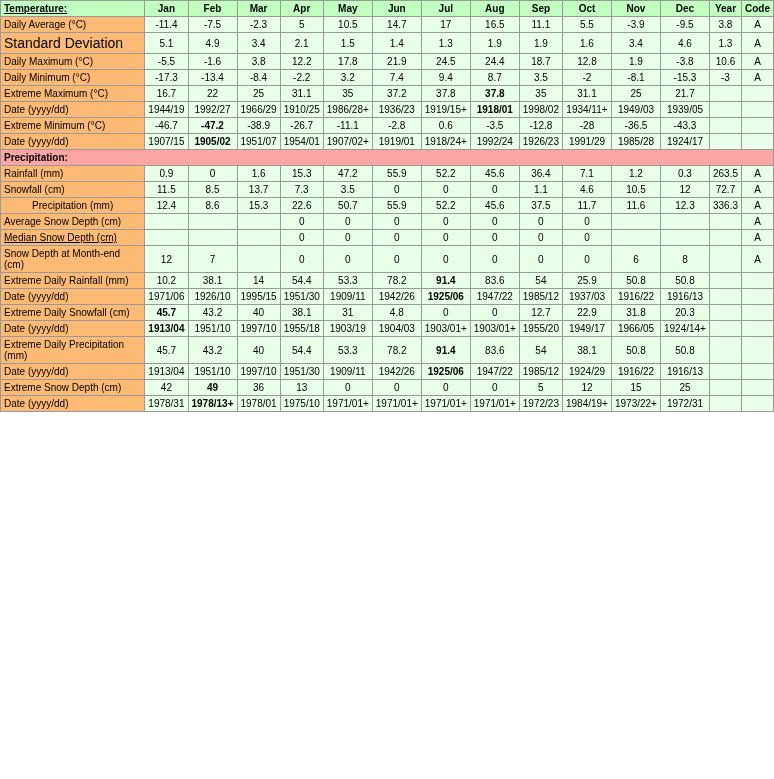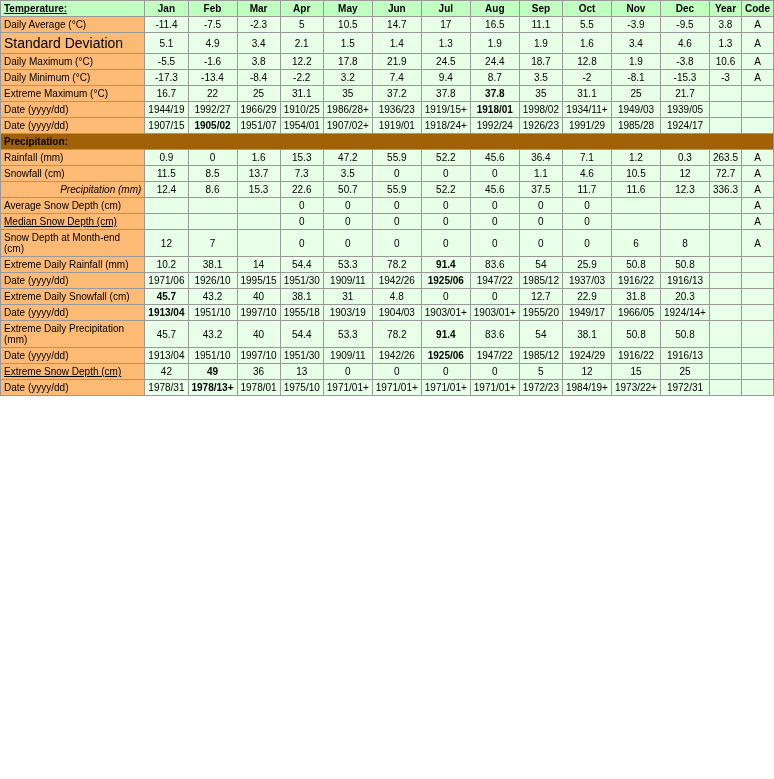--- a/index.html
+++ b/index.html
@@ -130,38 +130,55 @@
         <td>1919/15+</td>
         <td style="font-weight: bold;">1918/01</td>
         <td>1998/02</td>
         <td>1934/11+</td>
         <td>1949/03</td>
         <td>1939/05</td>
         <td></td>
         <td></td>
       </tr>
       <tr>
+        <td class="row-header" style="text-align: left; font-size: 10px;">Extreme Minimum (°C)</td>
+        <td>-46.7</td>
+        <td style="font-weight: bold;">-47.2</td>
+        <td>-38.9</td>
+        <td>-26.7</td>
+        <td>-11.1</td>
+        <td>-2.8</td>
+        <td>0.6</td>
+        <td>-3.5</td>
+        <td>-12.8</td>
+        <td>-28</td>
+        <td>-36.5</td>
+        <td>-43.3</td>
+        <td></td>
+        <td></td>
+      </tr>
+      <tr>
         <td class="row-header" style="text-align: left; font-size: 10px;">Date (yyyy/dd)</td>
         <td>1907/15</td>
         <td style="font-weight: bold;">1905/02</td>
         <td>1951/07</td>
         <td>1954/01</td>
         <td>1907/02+</td>
         <td>1919/01</td>
         <td>1918/24+</td>
         <td>1992/24</td>
         <td>1926/23</td>
         <td>1991/29</td>
         <td>1985/28</td>
         <td>1924/17</td>
         <td></td>
         <td></td>
       </tr>
       <tr>
-        <td colspan="15" style="text-align: left; font-weight: bold; background: #a16207;">Precipitation:</td>
+        <td colspan="15" style="text-align: left; font-weight: bold; background: #fca5a5;">Precipitation:</td>
       </tr>
       <tr>
         <td class="row-header" style="text-align: left; font-size: 10px;">Rainfall (mm)</td>
         <td>0.9</td>
         <td>0</td>
         <td>1.6</td>
         <td>15.3</td>
         <td>47.2</td>
         <td>55.9</td>
         <td>52.2</td>
@@ -184,21 +201,21 @@
         <td>0</td>
         <td>0</td>
         <td>1.1</td>
         <td>4.6</td>
         <td>10.5</td>
         <td>12</td>
         <td>72.7</td>
         <td>A</td>
       </tr>
       <tr>
-        <td class="row-header" style="text-align: right; font-size: 10px; font-style: italic;">Precipitation (mm)</td>
+        <td class="row-header" style="text-align: center; font-size: 10px;">Precipitation (mm)</td>
         <td>12.4</td>
         <td>8.6</td>
         <td>15.3</td>
         <td>22.6</td>
         <td>50.7</td>
         <td>55.9</td>
         <td>52.2</td>
         <td>45.6</td>
         <td>37.5</td>
         <td>11.7</td>
@@ -354,21 +371,21 @@
         <td style="font-weight: bold;">1925/06</td>
         <td>1947/22</td>
         <td>1985/12</td>
         <td>1924/29</td>
         <td>1916/22</td>
         <td>1916/13</td>
         <td></td>
         <td></td>
       </tr>
       <tr>
-        <td class="row-header" style="text-align: left; font-size: 10px; text-decoration: underline;">Extreme Snow Depth (cm)</td>
+        <td class="row-header" style="text-align: left; font-size: 10px;">Extreme Snow Depth (cm)</td>
         <td>42</td>
         <td style="font-weight: bold;">49</td>
         <td>36</td>
         <td>13</td>
         <td>0</td>
         <td>0</td>
         <td>0</td>
         <td>0</td>
         <td>5</td>
         <td>12</td>

